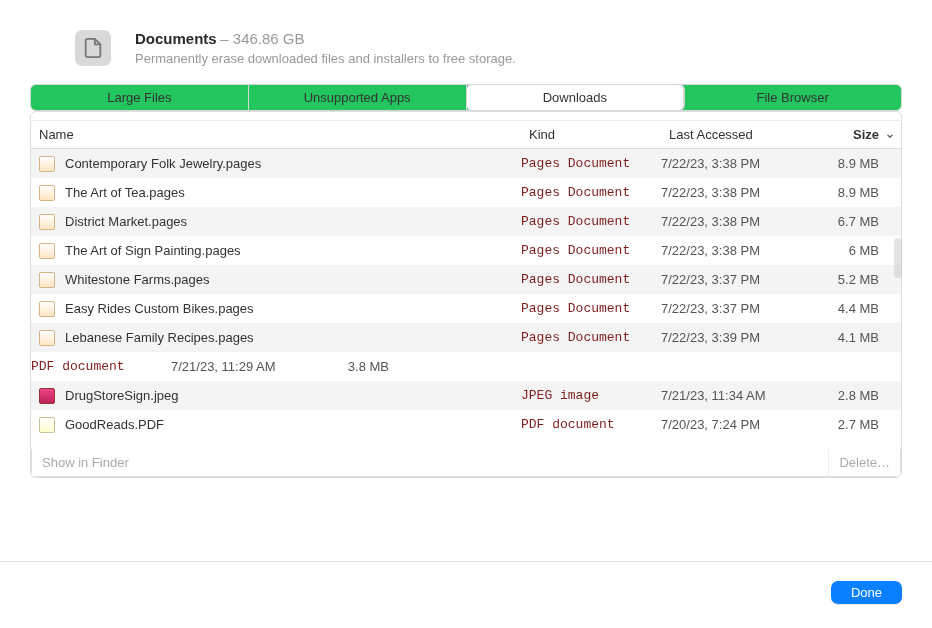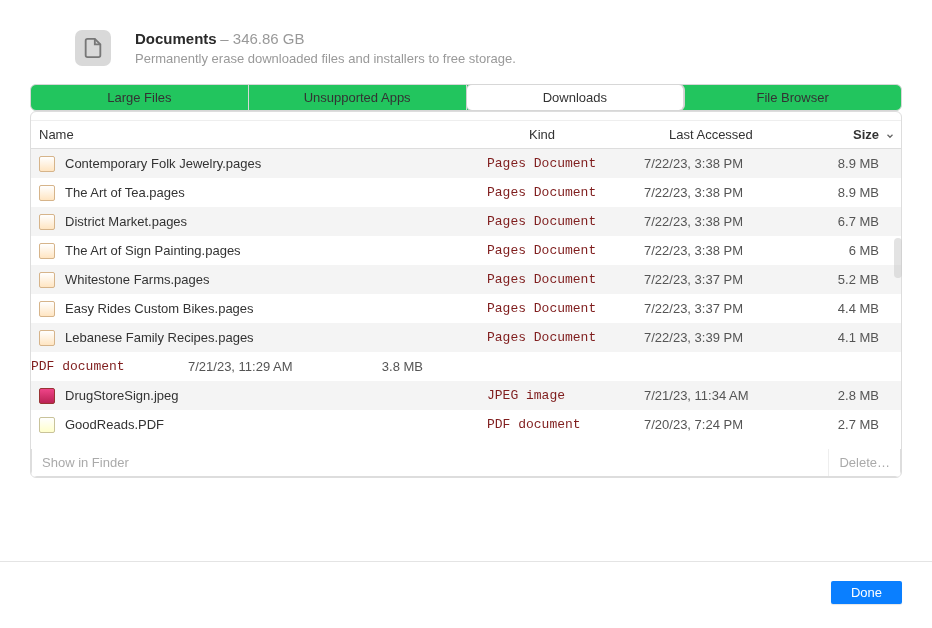--- a/index.html
+++ b/index.html
@@ -109,21 +109,20 @@
     .table-body {
       max-height: 300px;
       overflow-y: auto;
     }
     .row {
       display: flex;
       align-items: center;
       font-size: 13px;
       color: #333;
       height: 29px;
-      gap: 17px;
     }
     .row.alt {
       background: #f4f4f4;
     }
     .cell-name { flex: 1 1 auto; display: flex; align-items: center; gap: 10px; padding-left: 8px; }
     .cell-kind { width: 140px; color: #7f1d1d; font-family: Liberation Mono, monospace; }
     .cell-last { width: 150px; color: #555; }
     .cell-size { width: 90px; text-align: right; padding-right: 22px; color: #555; }
 
     .file-ico {
@@ -166,21 +165,21 @@
 
     .footer {
       position: absolute;
       right: 30px;
       bottom: 24px;
     }
     .done-btn {
       background: #0a7fff;
       color: #fff;
       border: none;
-      border-radius: 2px;
+      border-radius: 7px;
       font-size: 13px;
       padding: 4px 20px;
       cursor: pointer;
       box-shadow: 0 1px 1px rgba(0,0,0,0.1);
     }
 
     .divider {
       position: absolute;
       left: 0; right: 0;
       bottom: 66px;

